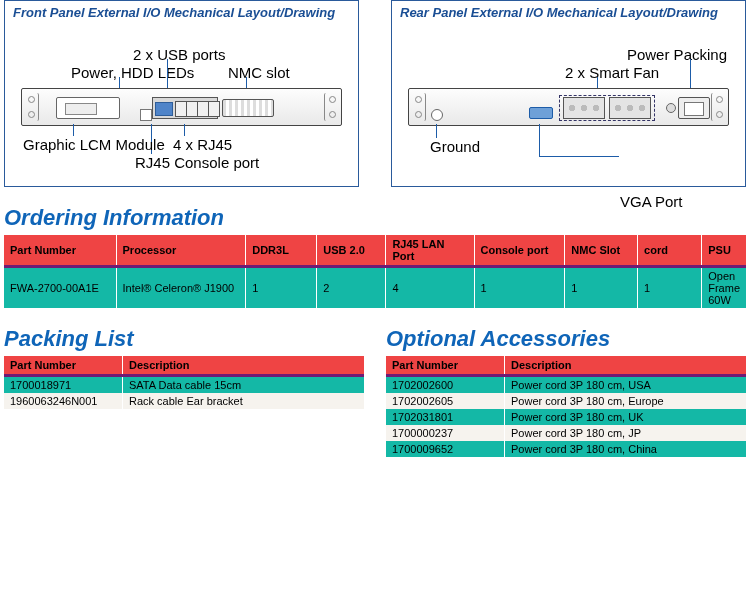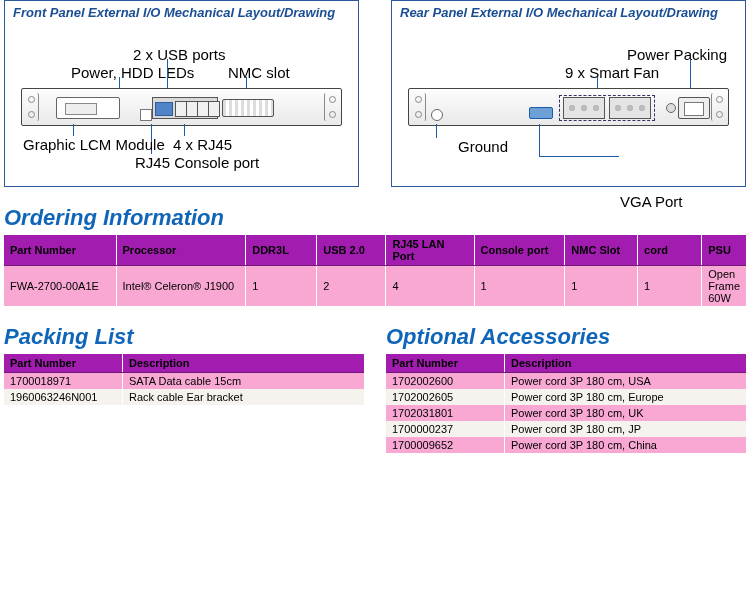--- a/index.html
+++ b/index.html
@@ -218,29 +218,29 @@
     margin: 18px 0 4px 0;
   }
 
   
   table.data {
     border-collapse: collapse;
     width: 100%;
     font-size: 11px;
   }
   table.data th {
-    background: #a21caf;
+    background: #ef4444;
     text-align: left;
     padding: 3px 6px;
     font-weight: bold;
-    border-bottom: 1px solid #701a75;
+    border-bottom: 3px solid #701a75;
   }
   table.data td {
     padding: 2px 6px;
-    background: #f9a8d4;
+    background: #14b8a6;
   }
   table.data tr:nth-child(even) td {
     background: #f6f3ee;
   }
   table.data .colsep {
     border-left: 1px solid #fff;
   }
 
   .two-col {
     display: flex;
@@ -293,42 +293,42 @@
         <span class="annot" style="left:160px; top:108px;">4 x RJ45</span>
         <span class="annot" style="left:122px; top:126px;">RJ45 Console port</span>
       </div>
     </div>
 
     <div class="panel">
       <div class="panel-title">Rear Panel External I/O Mechanical Layout/Drawing</div>
       <div class="drawing rear">
 
         <span class="annot" style="right:10px; top:18px;">Power Packing</span>
-        <span class="annot" style="left:165px; top:36px;">9 x Smart Fan</span>
+        <span class="annot" style="left:165px; top:36px;">2 x Smart Fan</span>
 
         <div class="leader" style="right:46px; top:31px; width:1px; height:32px;"></div>
         <div class="leader" style="left:197px; top:49px; width:1px; height:16px;"></div>
 
         <div class="chassis">
           <div class="bracket-l"></div>
           <div class="bracket-r"></div>
           <div class="ground"></div>
           <div class="vga"></div>
           <div class="fanbox"></div>
           <div class="fan f1"></div>
           <div class="fan f2"></div>
           <div class="pwrbtn"></div>
           <div class="psu"></div>
         </div>
 
         <div class="leader" style="left:36px; top:96px; width:1px; height:14px;"></div>
         <div class="leader" style="left:139px; top:96px; width:1px; height:32px;"></div>
         <div class="leader" style="left:139px; top:128px; width:80px; height:1px;"></div>
 
-        <span class="annot" style="left:30px; top:110px;margin-left:28px;">Ground</span>
+        <span class="annot" style="left:30px; top:110px;">Ground</span>
         <span class="annot" style="left:220px; top:126px;margin-top:39px;">VGA Port</span>
       </div>
     </div>
 
   </div>
 
   <h2 class="section">Ordering Information</h2>
   <table class="data">
     <thead>
       <tr>

